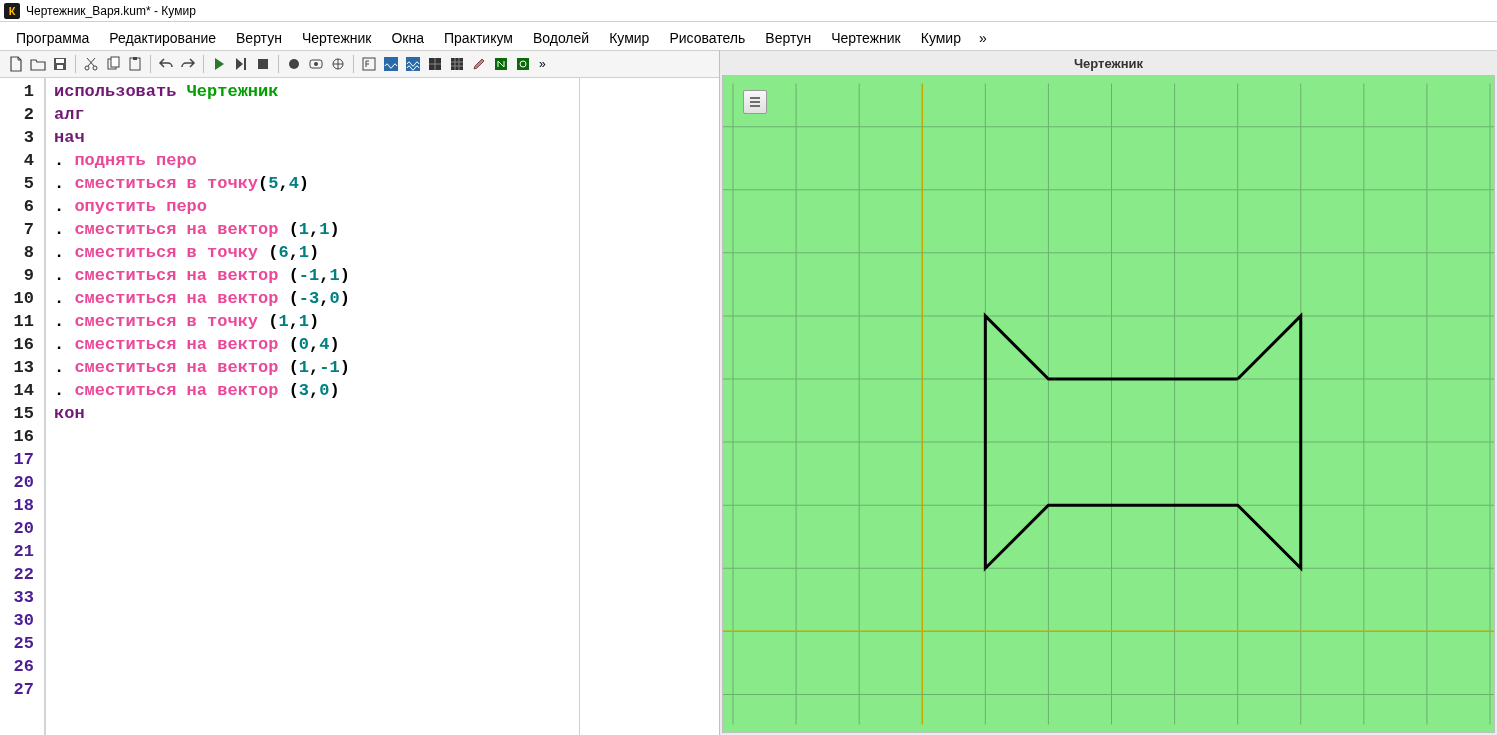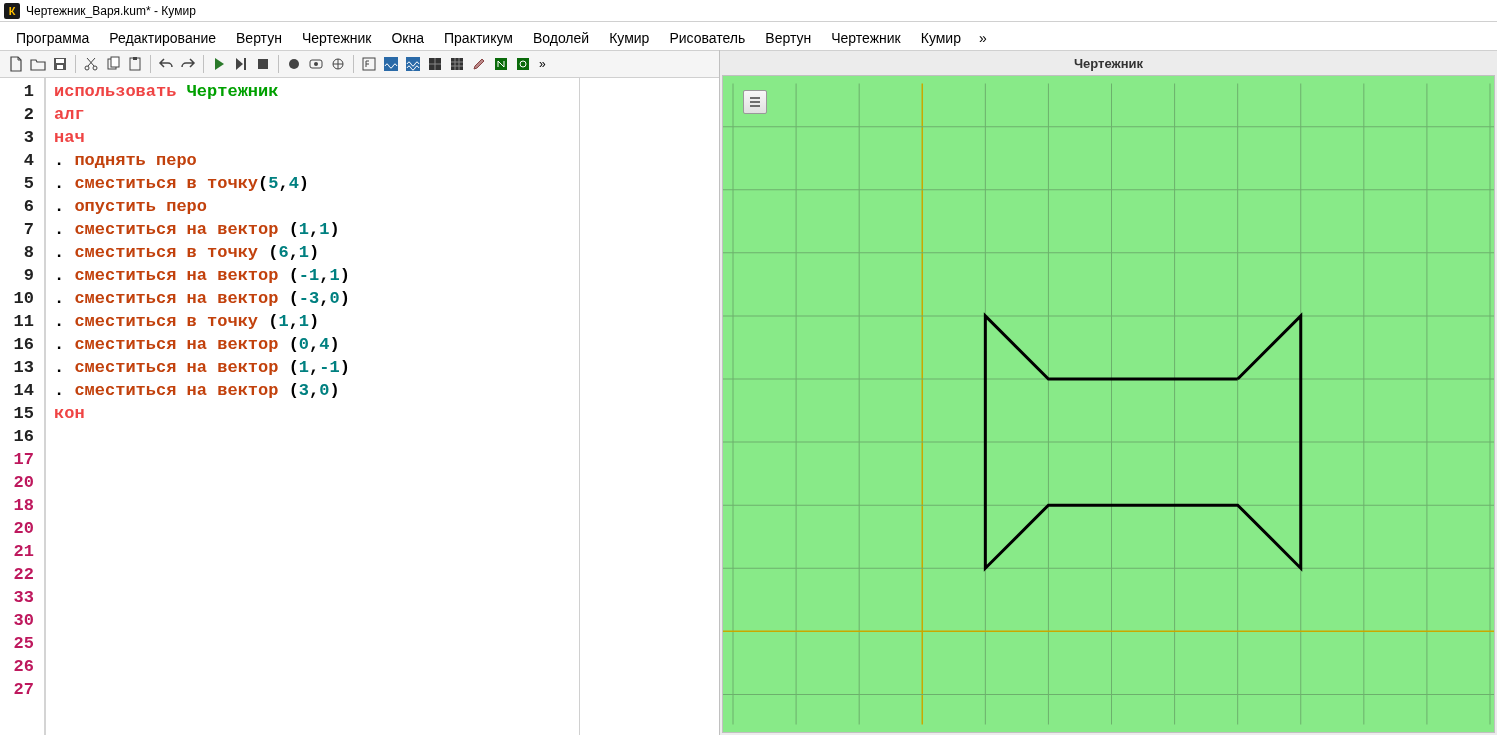--- a/index.html
+++ b/index.html
@@ -13,25 +13,25 @@
   .main { display:flex; height:calc(100% - 50px); }
   .left-pane { width:720px; display:flex; flex-direction:column; border-right:1px solid #c0c0c0; }
   .toolbar { height:28px; display:flex; align-items:center; padding:2px 6px; gap:2px; border-top:1px solid #d0d0d0; border-bottom:1px solid #d0d0d0; background:#f5f5f5;}
   .tbtn { width:20px; height:20px; display:flex; align-items:center; justify-content:center; cursor:default; color:#333; border-radius:2px;}
   .tbtn svg { width:16px; height:16px; }
   .tsep { width:1px; height:18px; background:#c0c0c0; margin:0 3px; }
   .tmore { padding:0 4px; font-size:12px; }
   .editor-wrap { display:flex; flex:1; overflow:hidden; }
   .gutter { width:46px; background:#fff; text-align:right; padding:2px 10px 0 0; border-right:2px solid #d4d4d4; font-family:"Courier New",monospace; font-size:17px; font-weight:bold; line-height:23px; }
   .gutter .ln.on { color:#222; }
-  .gutter .ln.off { color:#be185d; }
+  .gutter .ln.off { color:#4c1d95; }
   .editor { flex:1; padding:2px 6px 0 8px; font-family:"Courier New",monospace; font-size:17px; font-weight:bold; line-height:23px; white-space:pre; }
-  .tok-kw   { color:#ef4444; }
+  .tok-kw   { color:#701a75; }
   .tok-mod  { color:#00a000; }
-  .tok-call { color:#c2410c; }
+  .tok-call { color:#ec4899; }
   .tok-punc { color:#000; }
   .tok-num  { color:#008080; }
   .tok-dot  { color:#000; }
   .right-pane { flex:1; background:#ececec; display:flex; flex-direction:column; border-top:1px solid #d0d0d0;}
   .canvas-title { height:24px; display:flex; align-items:center; justify-content:center; font-size:13px; font-weight:bold; color:#333; }
   .canvas-area { flex:1; position:relative; margin:0 2px 2px 2px; background:#88ea88; overflow:hidden; border:1px solid #c0c0c0;}
   .grid-svg { position:absolute; inset:0; width:100%; height:100%; }
   .grid-line { stroke:#6cb06c; stroke-width:1; }
   .axis-line { stroke:#c9a800; stroke-width:1.5; }
   .canvas-menu-btn { position:absolute; top:14px; left:20px; width:24px; height:24px; background:linear-gradient(#f8f8f8,#e0e0e0); border:1px solid #999; border-radius:2px; display:flex; align-items:center; justify-content:center; cursor:default;}

